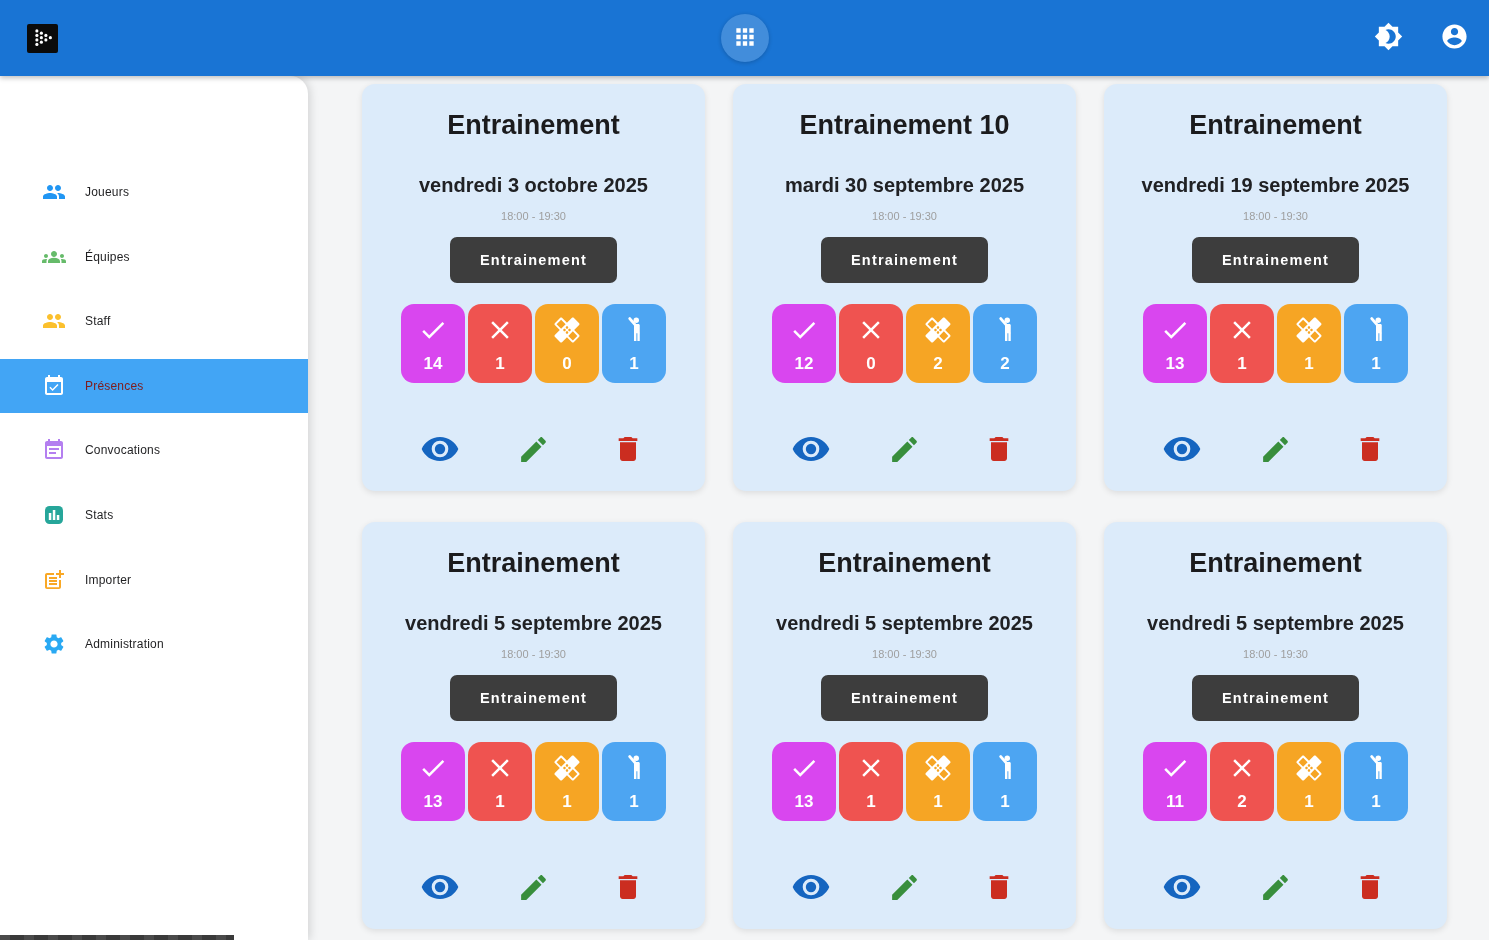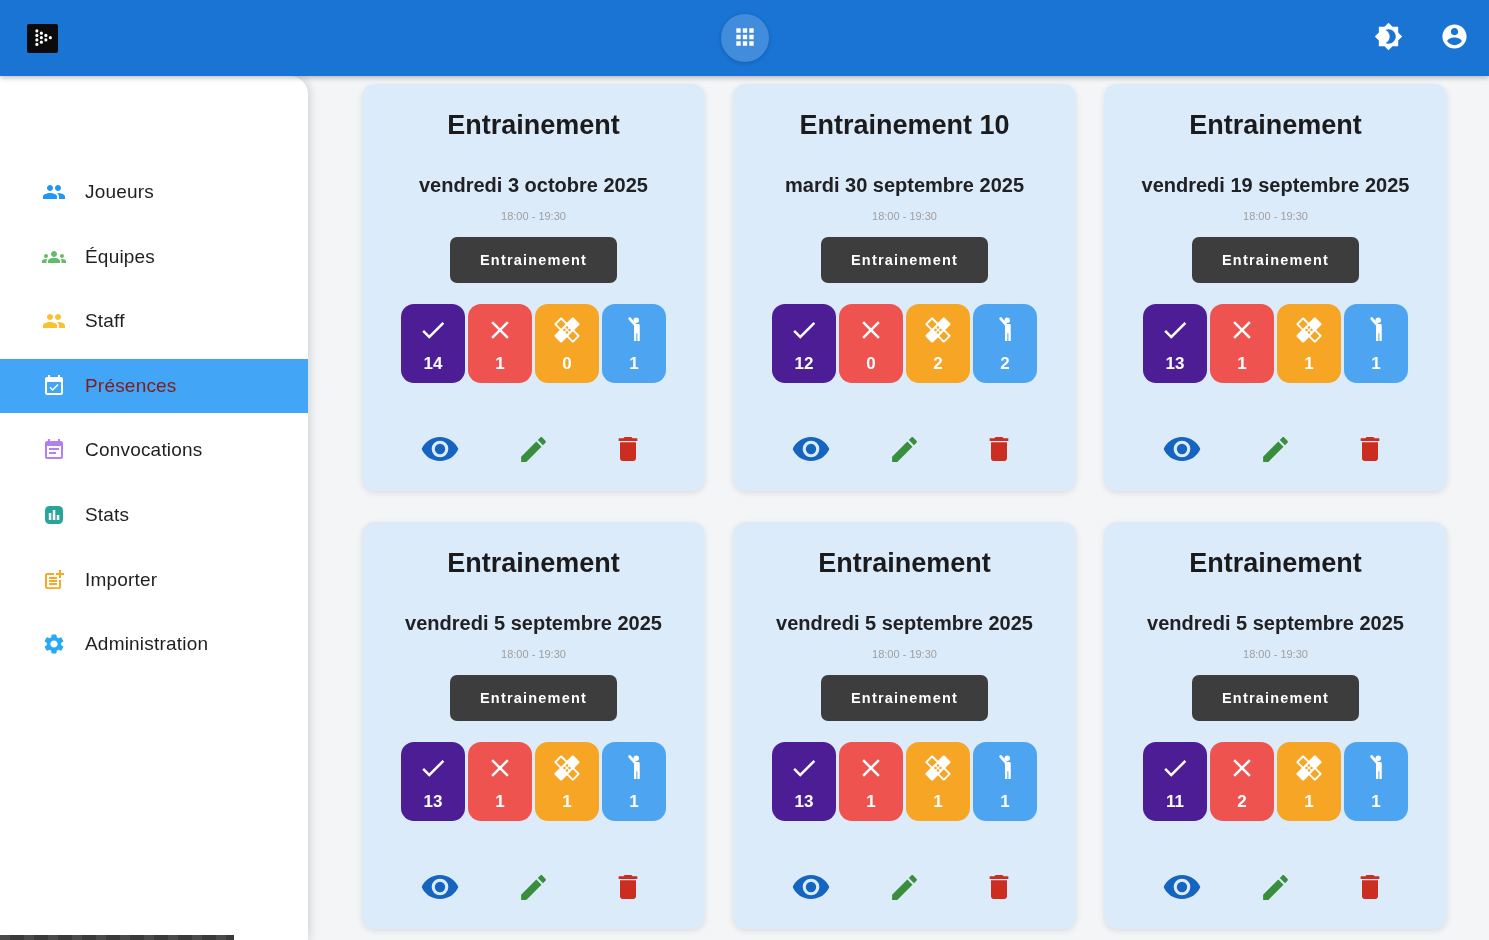--- a/index.html
+++ b/index.html
@@ -22,21 +22,21 @@
     display:flex; align-items:center; justify-content:center; }
   .icon-btn svg { width:29px; height:29px; }
 
   
   .sidebar { position:fixed; top:76px; left:0; bottom:0; width:308px; background:#fff;
     border-top-right-radius:18px; box-shadow:2px 0 10px rgba(0,0,0,.14); z-index:20; padding-top:89px; }
   .nav-item { height:54px; margin-bottom:10.6px; display:flex; align-items:center;
     padding-left:42px; cursor:pointer; }
   .nav-icon { width:24px; height:24px; margin-right:19px; flex:0 0 24px; }
   .nav-icon svg { width:24px; height:24px; display:block; }
-  .nav-label { font-size:19px; color:#1f1f21; letter-spacing:.2px; }
+  .nav-label { font-size:12px; color:#1f1f21; letter-spacing:.2px; }
   .nav-item.selected { background:#42a5f5; }
   .nav-item.selected .nav-label { color:#7f1d1d; }
   [data-icon="players-icon"]      { color:#2196f3; }
   [data-icon="teams-icon"]        { color:#66bb6a; }
   [data-icon="staff-icon"]        { color:#fbc02d; }
   [data-icon="calendar-check-icon"]{ color:#ffffff; }
   [data-icon="calendar-note-icon"]{ color:#b47ff0; }
   [data-icon="bar-chart-icon"]    { color:#26a69a; }
   [data-icon="import-note-icon"]  { color:#f9a825; }
   [data-icon="table-grid-icon"]   { color:#2e9bf0; }
@@ -52,21 +52,21 @@
   .card .date { margin-top:33px; font-size:20px; line-height:22px; font-weight:700; color:#202124; }
   .card .time { margin-top:13px; font-size:11px; line-height:14px; color:#9e9e9e; }
   .chip { margin-top:14px; display:inline-block; background:#3d3d3d; color:#fff; border:none;
     height:46px; line-height:46px; padding:0 30px; border-radius:7px; font-size:14.5px; font-weight:700;
     letter-spacing:1.2px; font-family:inherit; }
   .stats { margin-top:21px; display:flex; justify-content:center; gap:3px; }
   .stat { width:64px; height:79px; border-radius:13px; display:flex; flex-direction:column; align-items:center; color:#fff; }
   .stat .sicon { margin-top:11px; width:30px; height:30px; }
   .stat .sicon svg { width:30px; height:30px; display:block; }
   .stat .num { margin-top:auto; margin-bottom:9px; font-size:17px; font-weight:700; }
-  .stat-present { background:#4c1d95;text-align:right; }
+  .stat-present { background:#d946ef;text-align:right; }
   .stat-absent  { background:#ef5350; }
   .stat-injured { background:#f6a524; }
   .stat-excused { background:#4da5f2; }
   .actions { margin-top:46px; display:flex; justify-content:center; gap:56px; align-items:center; }
   .act-btn { background:none; border:none; cursor:pointer; width:38px; height:40px; padding:0;
     display:flex; align-items:center; justify-content:center; }
   .act-btn svg { display:block; }
   .act-view   { color:#1565c0; } .act-view svg   { width:40px; height:40px; }
   .act-edit   { color:#388e3c; } .act-edit svg   { width:33px; height:33px; }
   .act-delete { color:#cb2d20; } .act-delete svg { width:32px; height:32px; }

